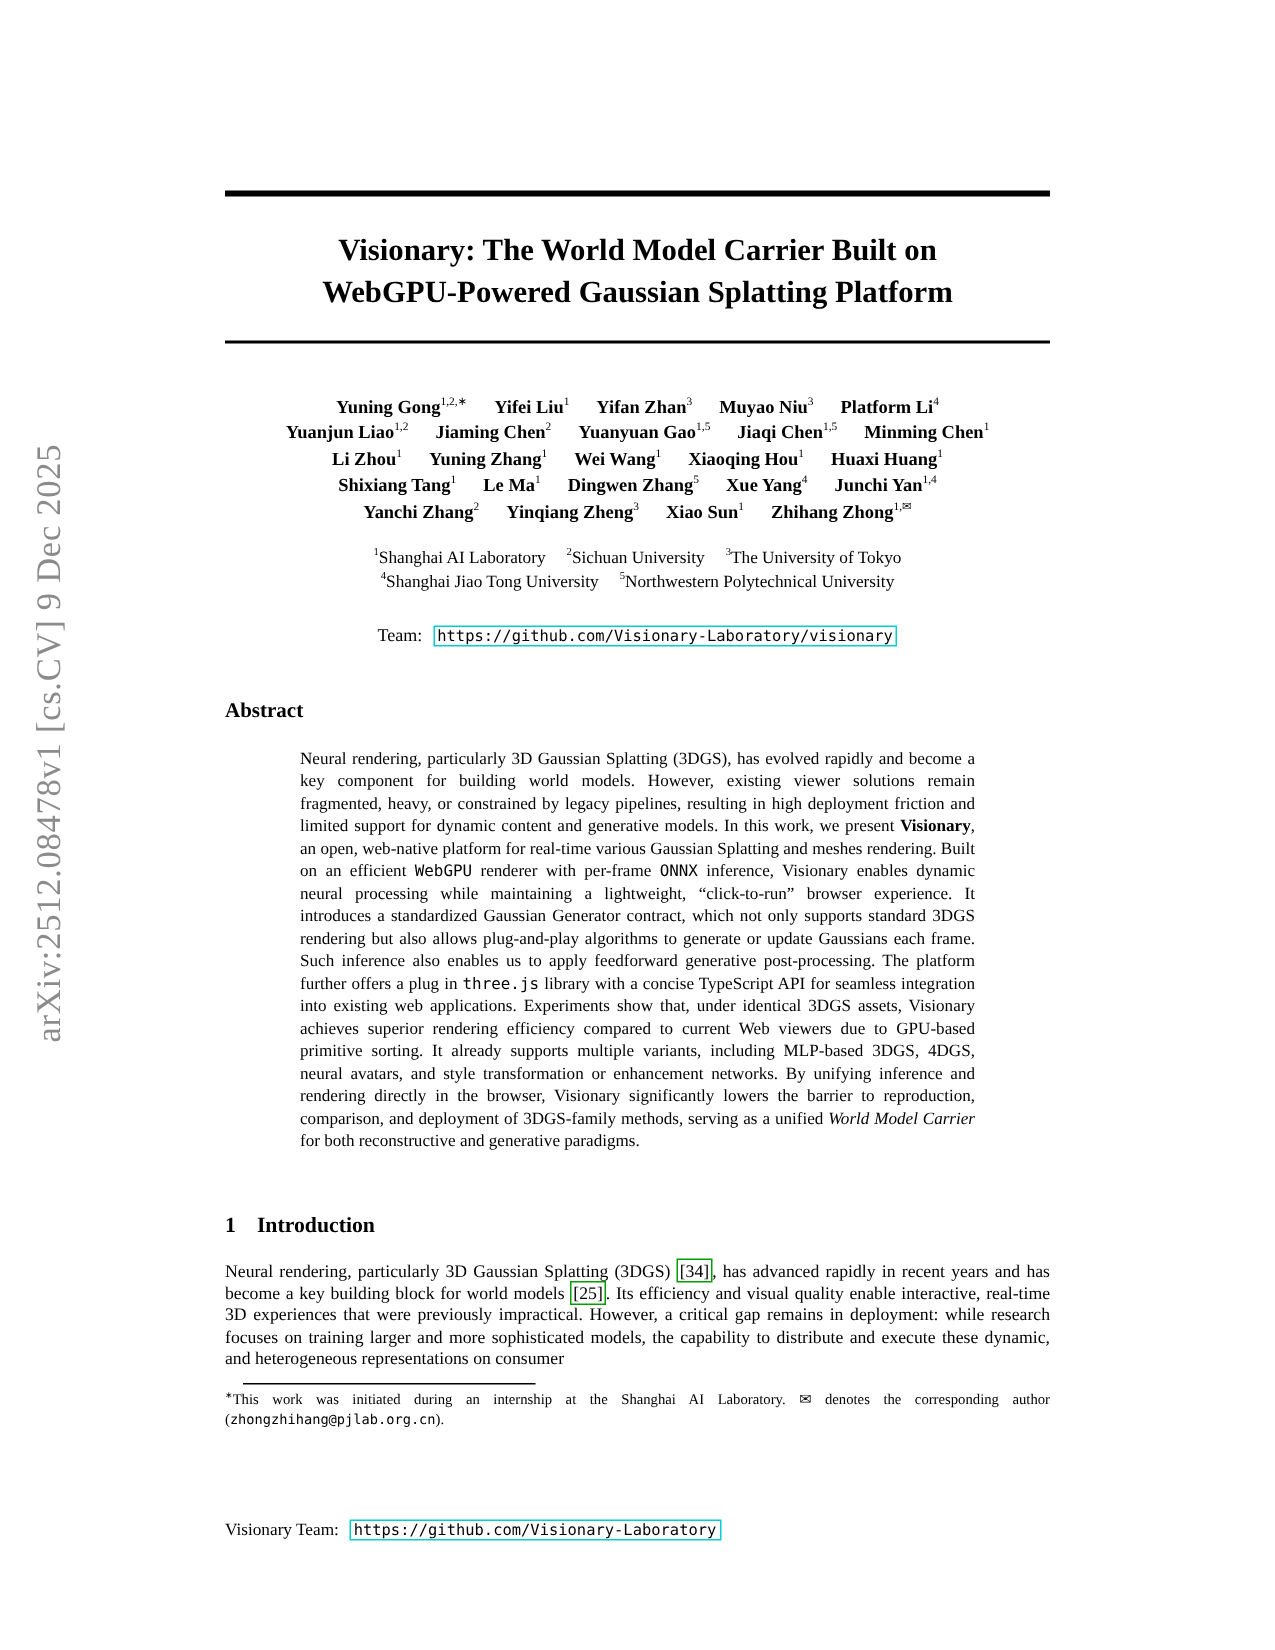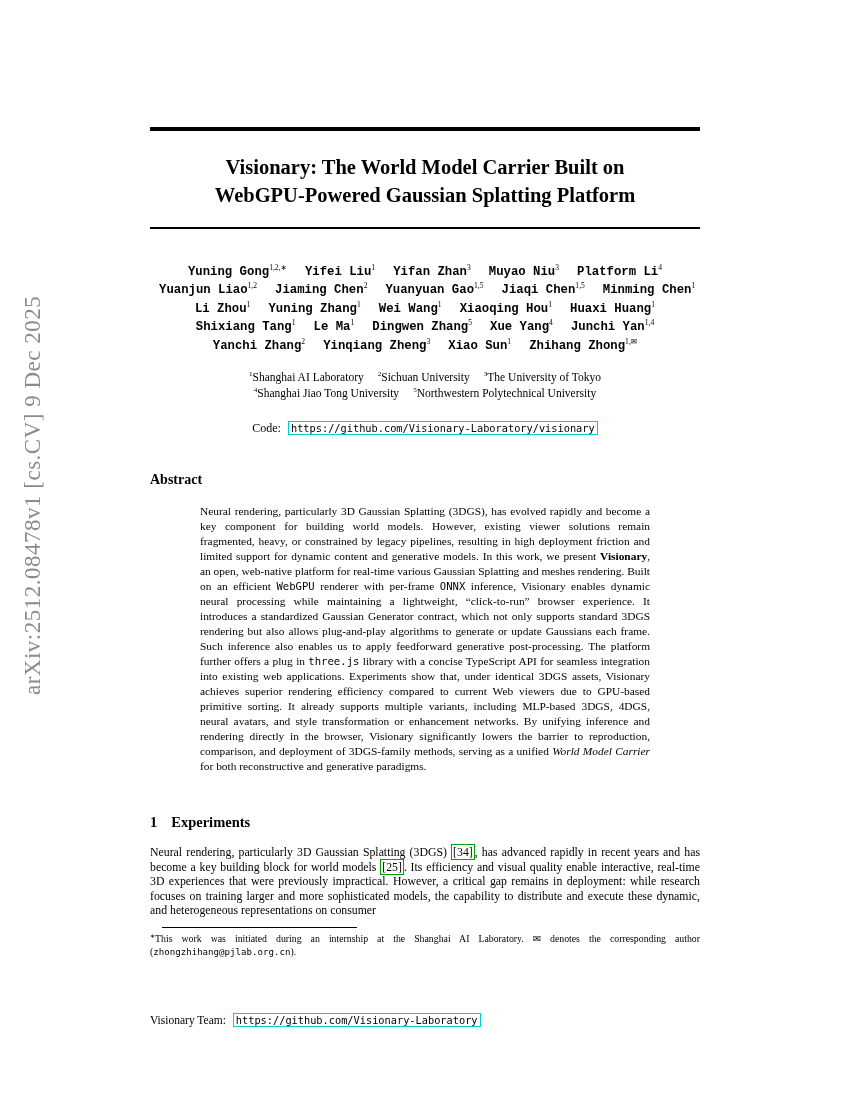--- a/index.html
+++ b/index.html
@@ -21,21 +21,21 @@
   }
   .content{position:absolute; left:150px; top:17px; width:550px;}
   .top-rule{margin-top:110px; height:4px; background:#000;}
   h1.title{
     margin:22px 0 0 0; text-align:center;
     font-size:20.5px; font-weight:bold; line-height:28px;
   }
   .title-rule{margin-top:18px; height:1.6px; background:#000;}
   .authors{margin-top:34px; text-align:center; font-size:12.3px; line-height:17.5px;}
   .author{margin:0 9px; white-space:nowrap;}
-  .author b{font-weight:bold;font-family:Liberation Mono, monospace;}
+  .author b{font-weight:bold;}
   sup{font-size:0.62em; line-height:0;}
   .affiliations{margin-top:14px; text-align:center; font-size:11.5px; line-height:16px;}
   .affil{margin:0 7px; white-space:nowrap;}
   .code-line{margin-top:20px; text-align:center; font-size:12px;}
   .url-box{
     font-family:"DejaVu Sans Mono", monospace;
     font-size:10.3px; color:#000; text-decoration:none;
     border:1.4px solid #00cfcf; padding:0 2px; margin-left:4px;
   }
   h2.abstract-heading{margin:36px 0 0 0; text-align:left; font-size:14px; font-weight:bold;}
@@ -83,30 +83,30 @@
         <div class="author-row"><span class="author"><b>Shixiang Tang</b><sup>1</sup></span><span class="author"><b>Le Ma</b><sup>1</sup></span><span class="author"><b>Dingwen Zhang</b><sup>5</sup></span><span class="author"><b>Xue Yang</b><sup>4</sup></span><span class="author"><b>Junchi Yan</b><sup>1,4</sup></span></div>
         <div class="author-row"><span class="author"><b>Yanchi Zhang</b><sup>2</sup></span><span class="author"><b>Yinqiang Zheng</b><sup>3</sup></span><span class="author"><b>Xiao Sun</b><sup>1</sup></span><span class="author"><b>Zhihang Zhong</b><sup>1,✉</sup></span></div>
       </div>
 
     <div class="affiliations" id="affil-lines">
         <div><span class="affil"><sup>1</sup>Shanghai AI Laboratory</span><span class="affil"><sup>2</sup>Sichuan University</span><span class="affil"><sup>3</sup>The University of Tokyo</span></div>
         <div><span class="affil"><sup>4</sup>Shanghai Jiao Tong University</span><span class="affil"><sup>5</sup>Northwestern Polytechnical University</span></div>
       </div>
 
     <div class="code-line">
-      <span>Code:</span>
+      <span>Team:</span>
       <a class="url-box" href="#">https://github.com/Visionary-Laboratory/visionary</a>
     </div>
 
     <h2 class="abstract-heading">Abstract</h2>
 
     <p class="abstract-body" id="abstract-body"><span>Neural rendering, particularly 3D Gaussian Splatting (3DGS), has evolved rapidly and become a key component for building world models. However, existing viewer solutions remain fragmented, heavy, or constrained by legacy pipelines, resulting in high deployment friction and limited support for dynamic content and generative models. In this work, we present </span><span class="s-b">Visionary</span><span>, an open, web-native platform for real-time various Gaussian Splatting and meshes rendering. Built on an efficient </span><span class="s-m">WebGPU</span><span> renderer with per-frame </span><span class="s-m">ONNX</span><span> inference, Visionary enables dynamic neural processing while maintaining a lightweight, “click-to-run” browser experience. It introduces a standardized Gaussian Generator contract, which not only supports standard 3DGS rendering but also allows plug-and-play algorithms to generate or update Gaussians each frame. Such inference also enables us to apply feedforward generative post-processing. The platform further offers a plug in </span><span class="s-m">three.js</span><span> library with a concise TypeScript API for seamless integration into existing web applications. Experiments show that, under identical 3DGS assets, Visionary achieves superior rendering efficiency compared to current Web viewers due to GPU-based primitive sorting. It already supports multiple variants, including MLP-based 3DGS, 4DGS, neural avatars, and style transformation or enhancement networks. By unifying inference and rendering directly in the browser, Visionary significantly lowers the barrier to reproduction, comparison, and deployment of 3DGS-family methods, serving as a unified </span><span class="s-i">World Model Carrier</span><span> for both reconstructive and generative paradigms.</span></p>
 
     <h2 class="section-heading">
-      <span class="sec-num">1</span><span>Experiments</span>
+      <span class="sec-num">1</span><span>Introduction</span>
     </h2>
 
     <p class="body-text" id="intro-body"><span>Neural rendering, particularly 3D Gaussian Splatting (3DGS) </span><span class="s-c">[34]</span><span>, has advanced rapidly in recent years and has become a key building block for world models </span><span class="s-c">[25]</span><span>. Its efficiency and visual quality enable interactive, real-time 3D experiences that were previously impractical. However, a critical gap remains in deployment: while research focuses on training larger and more sophisticated models, the capability to distribute and execute these dynamic, and heterogeneous representations on consumer</span></p>
 
     <div class="footnote-rule"></div>
 
     <p class="footnote" id="footnote"><span class="s-sup">∗</span><span>This work was initiated during an internship at the Shanghai AI Laboratory. ✉ denotes the corresponding author (</span><span class="s-m">zhongzhihang@pjlab.org.cn</span><span>).</span></p>
 
   </div>
 

